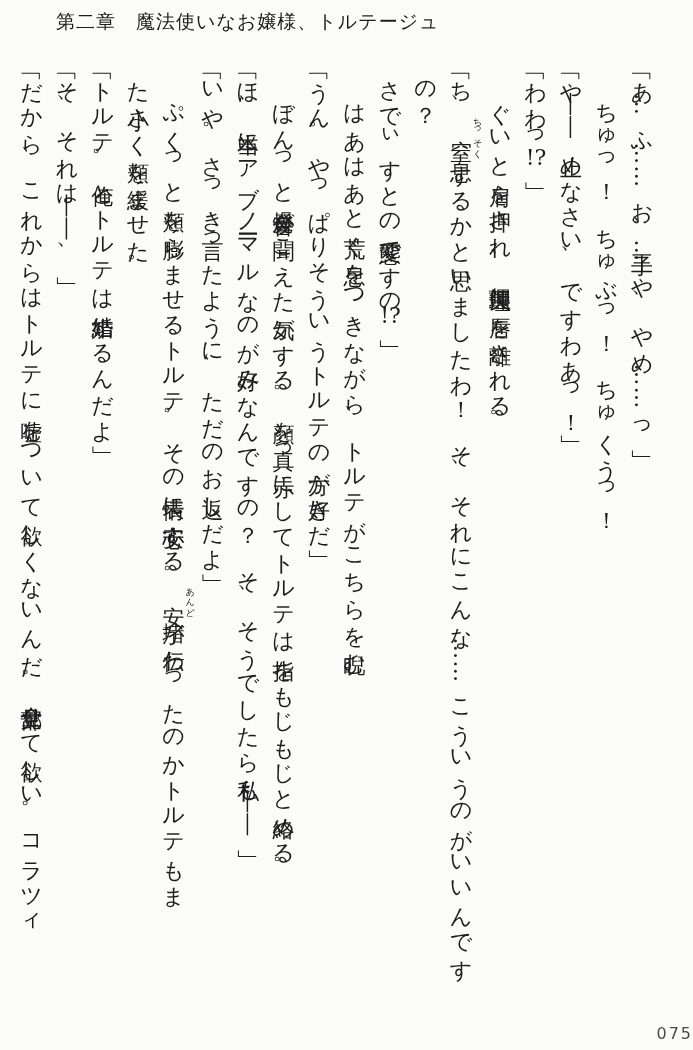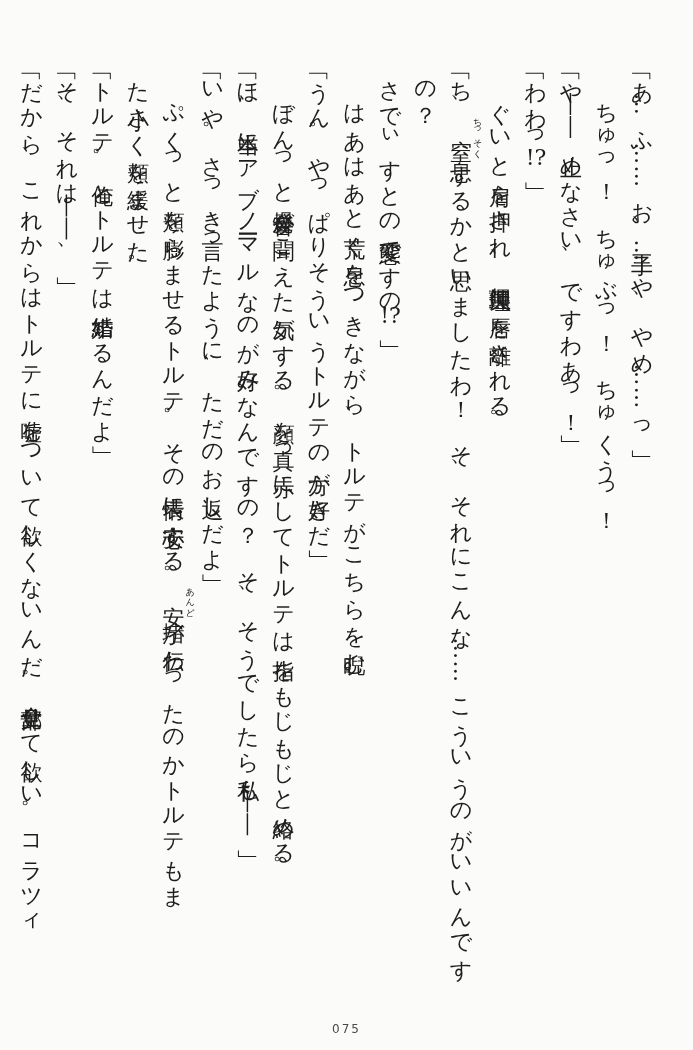--- a/index.html
+++ b/index.html
@@ -47,34 +47,35 @@
     font-size: 9px;
     letter-spacing: 0;
     color: #1d1d1d;
   }
   .tcy {
     text-combine-upright: all;
     -webkit-text-combine: horizontal;
   }
   .page-number {
     position: absolute;
-    bottom: 14px;
+    bottom: 7px;
     left: 0;
     width: 100%;
-    text-align: center;
-    font-size: 12px;
+    text-align: right;
+    font-size: 16px;
     letter-spacing: 2px;
     color: #4a4a4a;
     font-family: "DejaVu Sans", "Liberation Sans", sans-serif;
   }
 </style>
 </head>
 <body>
 
 <div class="page">
+  <div class="chapter-header">第二章　魔法使いなお嬢様、トルテージュ</div>
 
   <div class="body-text" id="body-text">
       <p>「あ…ふ……お、王子…や、やめ……っ」</p>
       <p class="indent">ちゅっ！　ちゅぶっ！　ちゅくうっ！</p>
       <p>「や――止めなさい、ですわあっ！」</p>
       <p>「わわっ<span class="tcy">!?</span>」</p>
       <p class="indent">ぐいと肩を押され、無理矢理に唇を離される。</p>
       <p>「ち、<ruby>窒息<rt>ちっそく</rt></ruby>するかと思いましたわ！　そ、それにこんな……こういうのがいいんですの？</p>
       <p>さでぃすとの変態ですの<span class="tcy">!?</span>」</p>
       <p class="indent">はあはあと荒く息をつきながら、トルテがこちらを睨む。</p>

